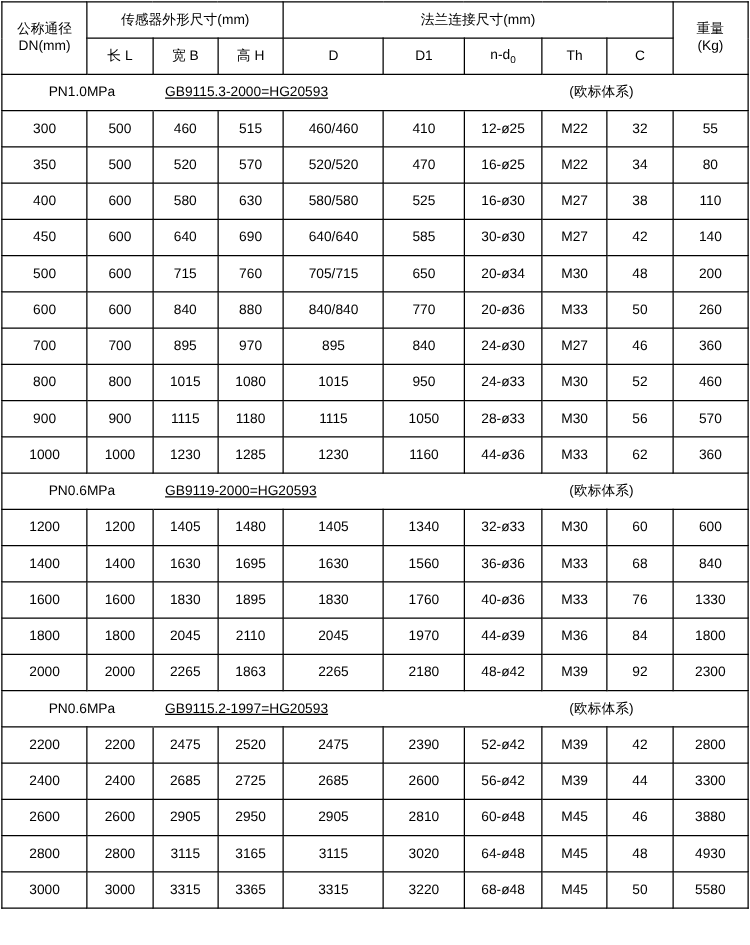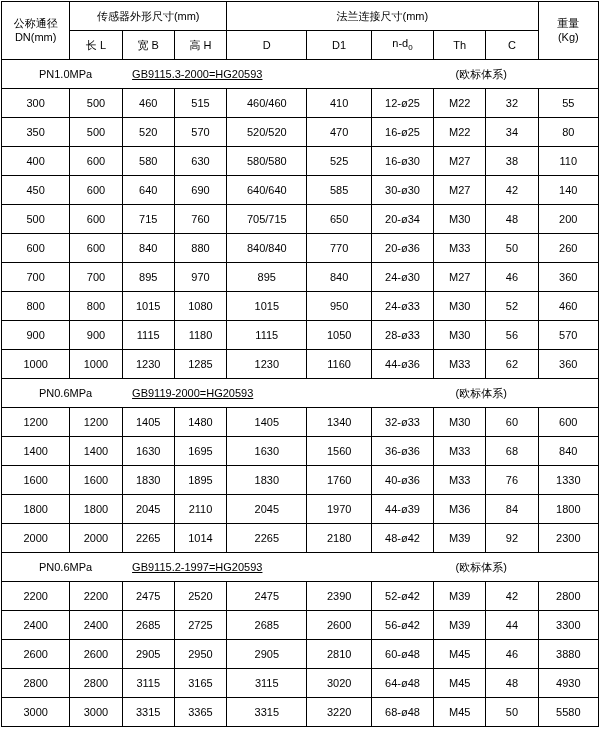--- a/index.html
+++ b/index.html
@@ -275,21 +275,21 @@
         <td>1970</td>
         <td>44-ø39</td>
         <td>M36</td>
         <td>84</td>
         <td>1800</td>
       </tr>
       <tr class="data-row">
         <td>2000</td>
         <td>2000</td>
         <td>2265</td>
-        <td>1014</td>
+        <td>1863</td>
         <td>2265</td>
         <td>2180</td>
         <td>48-ø42</td>
         <td>M39</td>
         <td>92</td>
         <td>2300</td>
       </tr>
       <tr class="grp-row">
         <td colspan="2" class="grp-left nb-right">PN0.6MPa</td>
         <td colspan="4" class="grp-mid nb-left nb-right">GB9115.2-1997=HG20593</td>

